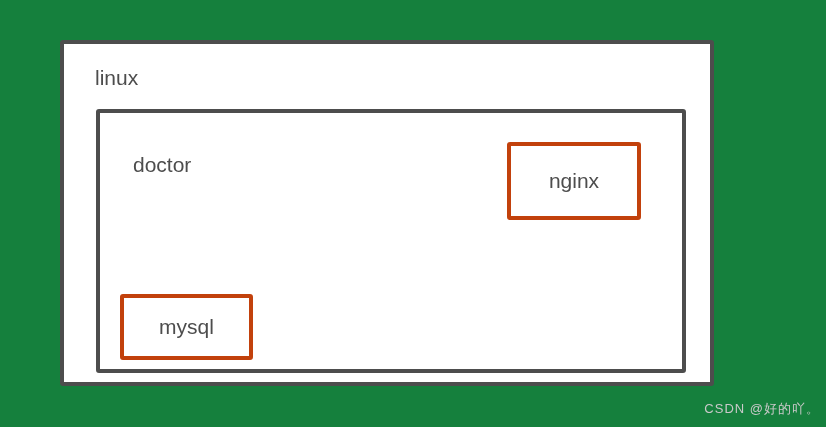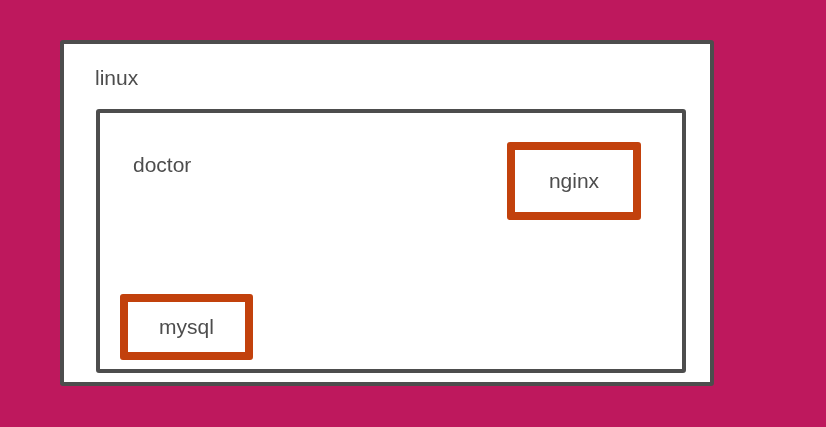--- a/index.html
+++ b/index.html
@@ -1,39 +1,39 @@
 <!DOCTYPE html>
 <html><head>
 <meta charset="utf-8">
 <style>
   * { margin: 0; padding: 0; box-sizing: border-box; }
   html, body { background: #ffffff; }
   .canvas {
     position: relative;
     width: 826px;
     height: 427px;
-    background: #be185d;
+    background: #15803d;
     font-family: "Liberation Sans", sans-serif;
     overflow: hidden;
   }
   .dbox {
     position: absolute;
     border: 4px solid #4d4d4d;
     border-radius: 3px;
     background: #ffffff;
   }
   .box-title {
     position: absolute;
     font-size: 21px;
     color: #4d4d4d;
     white-space: nowrap;
   }
   .node {
     position: absolute;
-    border: 8px solid #c2410c;
+    border: 4px solid #c2410c;
     border-radius: 3px;
     background: #ffffff;
     display: flex;
     align-items: center;
     justify-content: center;
     font-size: 21px;
     color: #4d4d4d;
   }
   .outer-box  { left: 60px;  top: 40px;  width: 654px; height: 346px; }
   .outer-title{ left: 31px;  top: 22px; }
@@ -68,14 +68,15 @@
       </div>
 
       <div class="node node-mysql">
         <span>mysql</span>
       </div>
 
 
     </div>
   </div>
 
+  <div class="watermark">CSDN @好的吖。</div>
 
 </div>
 
 </body></html>

